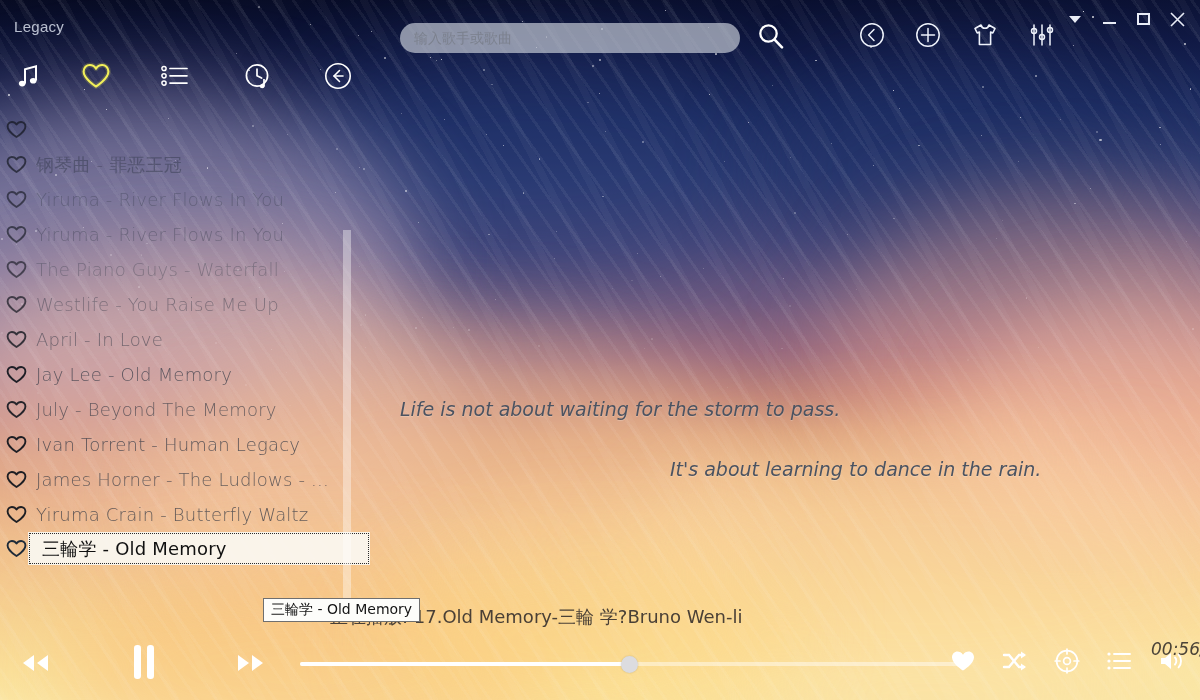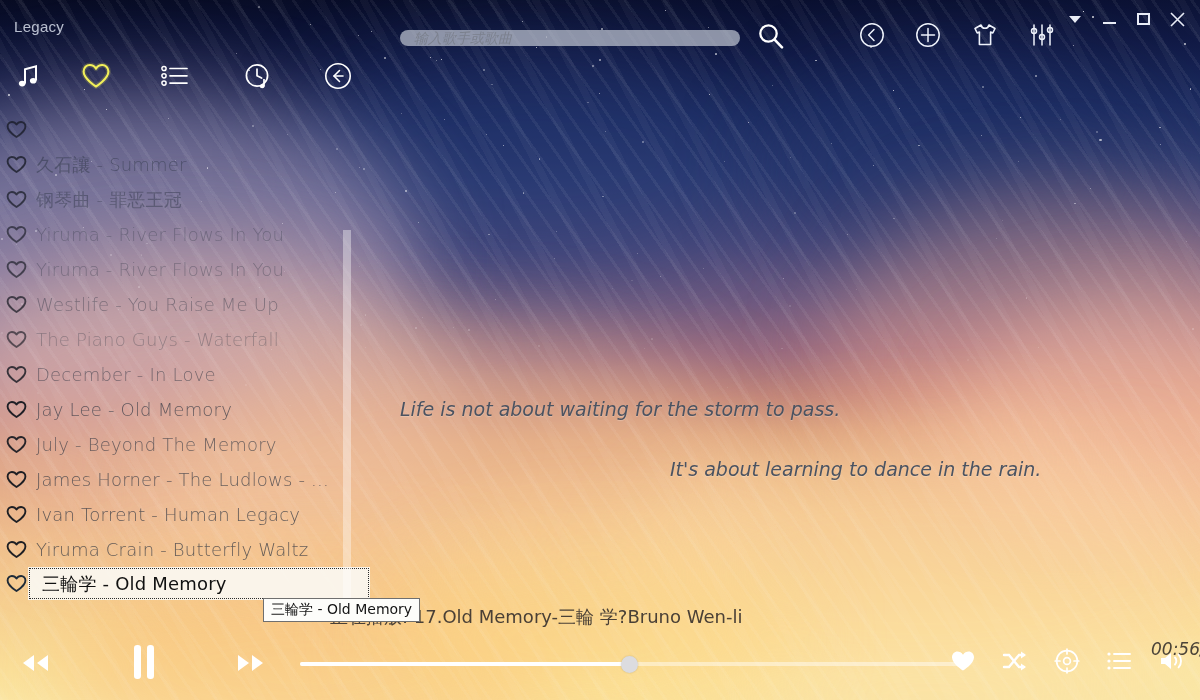--- a/index.html
+++ b/index.html
@@ -77,26 +77,25 @@
   .min-bar { width: 13px; height: 2px; background: #e8ecf6; margin-top: 8px; }
   .max-sq { width: 13px; height: 12px; border: 2px solid #e8ecf6; }
 
   
   .top-icons { position: absolute; top: 22px; right: 145px; display: flex; align-items: center; gap: 30px; }
   .ti { cursor: pointer; color: #eef2fb; display: flex; align-items: center; justify-content: center; }
 
   
   .search-wrap { position: absolute; left: 400px; top: 21px; display: flex; align-items: center; gap: 16px; }
   .search-box {
-    width: 340px; height: 16px; border-radius: 15px;
+    width: 340px; height: 30px; border-radius: 15px;
     background: rgba(190,196,208,.72);
     border: none; outline: none; padding: 0 14px;
     font-size: 14px; color: #3a3f4a;
     font-family: "Liberation Sans", sans-serif;
-    font-style: italic;
   }
   .search-box::placeholder { color: rgba(122,128,140,.95); }
   .search-ico { cursor: pointer; }
 
   
   .navrow { position: absolute; left: 0; top: 56px; height: 44px; width: 360px; }
   .nav-item { position: absolute; top: 0; cursor: pointer; display: flex; align-items: center; justify-content: center; width: 40px; height: 40px; }
 
   
   .songlist { position: absolute; left: 0; top: 112px; width: 346px; height: 490px; }
@@ -438,28 +437,20 @@
 
   <div class="songlist" id="songlist">
       <div class="song-row">
         <div class="heart-ico" style="color: rgba(18, 22, 30, 0.7);">
           <svg width="21" height="19" viewBox="0 0 21 19">
             <path d="M10.5 17 C10.5 17 1.6 11.6 1.6 6.6 C1.6 3.8 3.7 2 5.9 2 C7.6 2 9.5 2.9 10.5 4.5 C11.5 2.9 13.4 2 15.1 2 C17.3 2 19.4 3.8 19.4 6.6 C19.4 11.6 10.5 17 10.5 17 Z" fill="none" stroke="currentColor" stroke-width="1.9" stroke-linejoin="round"></path>
           </svg>
         </div>
       </div>
       <div class="song-row">
-        <div class="heart-ico" style="color: rgba(18, 22, 30, 0.73);">
-          <svg width="21" height="19" viewBox="0 0 21 19">
-            <path d="M10.5 17 C10.5 17 1.6 11.6 1.6 6.6 C1.6 3.8 3.7 2 5.9 2 C7.6 2 9.5 2.9 10.5 4.5 C11.5 2.9 13.4 2 15.1 2 C17.3 2 19.4 3.8 19.4 6.6 C19.4 11.6 10.5 17 10.5 17 Z" fill="none" stroke="currentColor" stroke-width="1.9" stroke-linejoin="round"></path>
-          </svg>
-        </div>
-        <div class="song-title" style="color: rgba(40, 48, 62, 0.45);">久石讓 - Summer</div>
-      </div>
-      <div class="song-row">
         <div class="heart-ico" style="color: rgba(18, 22, 30, 0.68);">
           <svg width="21" height="19" viewBox="0 0 21 19">
             <path d="M10.5 17 C10.5 17 1.6 11.6 1.6 6.6 C1.6 3.8 3.7 2 5.9 2 C7.6 2 9.5 2.9 10.5 4.5 C11.5 2.9 13.4 2 15.1 2 C17.3 2 19.4 3.8 19.4 6.6 C19.4 11.6 10.5 17 10.5 17 Z" fill="none" stroke="currentColor" stroke-width="1.9" stroke-linejoin="round"></path>
           </svg>
         </div>
         <div class="song-title" style="color: rgba(40, 48, 62, 0.4);">钢琴曲 - 罪恶王冠</div>
       </div>
       <div class="song-row">
         <div class="heart-ico" style="color: rgba(18, 22, 30, 0.61);">
           <svg width="21" height="19" viewBox="0 0 21 19">
@@ -470,42 +461,42 @@
       </div>
       <div class="song-row">
         <div class="heart-ico" style="color: rgba(18, 22, 30, 0.63);">
           <svg width="21" height="19" viewBox="0 0 21 19">
             <path d="M10.5 17 C10.5 17 1.6 11.6 1.6 6.6 C1.6 3.8 3.7 2 5.9 2 C7.6 2 9.5 2.9 10.5 4.5 C11.5 2.9 13.4 2 15.1 2 C17.3 2 19.4 3.8 19.4 6.6 C19.4 11.6 10.5 17 10.5 17 Z" fill="none" stroke="currentColor" stroke-width="1.9" stroke-linejoin="round"></path>
           </svg>
         </div>
         <div class="song-title" style="color: rgba(40, 48, 62, 0.35);">Yiruma - River Flows In You</div>
       </div>
       <div class="song-row">
+        <div class="heart-ico" style="color: rgba(18, 22, 30, 0.61);">
+          <svg width="21" height="19" viewBox="0 0 21 19">
+            <path d="M10.5 17 C10.5 17 1.6 11.6 1.6 6.6 C1.6 3.8 3.7 2 5.9 2 C7.6 2 9.5 2.9 10.5 4.5 C11.5 2.9 13.4 2 15.1 2 C17.3 2 19.4 3.8 19.4 6.6 C19.4 11.6 10.5 17 10.5 17 Z" fill="none" stroke="currentColor" stroke-width="1.9" stroke-linejoin="round"></path>
+          </svg>
+        </div>
+        <div class="song-title" style="color: rgba(40, 48, 62, 0.33);">The Piano Guys - Waterfall</div>
+      </div>
+      <div class="song-row">
         <div class="heart-ico" style="color: rgba(18, 22, 30, 0.7);">
           <svg width="21" height="19" viewBox="0 0 21 19">
             <path d="M10.5 17 C10.5 17 1.6 11.6 1.6 6.6 C1.6 3.8 3.7 2 5.9 2 C7.6 2 9.5 2.9 10.5 4.5 C11.5 2.9 13.4 2 15.1 2 C17.3 2 19.4 3.8 19.4 6.6 C19.4 11.6 10.5 17 10.5 17 Z" fill="none" stroke="currentColor" stroke-width="1.9" stroke-linejoin="round"></path>
           </svg>
         </div>
         <div class="song-title" style="color: rgba(40, 48, 62, 0.42);">Westlife - You Raise Me Up</div>
       </div>
       <div class="song-row">
-        <div class="heart-ico" style="color: rgba(18, 22, 30, 0.61);">
-          <svg width="21" height="19" viewBox="0 0 21 19">
-            <path d="M10.5 17 C10.5 17 1.6 11.6 1.6 6.6 C1.6 3.8 3.7 2 5.9 2 C7.6 2 9.5 2.9 10.5 4.5 C11.5 2.9 13.4 2 15.1 2 C17.3 2 19.4 3.8 19.4 6.6 C19.4 11.6 10.5 17 10.5 17 Z" fill="none" stroke="currentColor" stroke-width="1.9" stroke-linejoin="round"></path>
-          </svg>
-        </div>
-        <div class="song-title" style="color: rgba(40, 48, 62, 0.33);">The Piano Guys - Waterfall</div>
-      </div>
-      <div class="song-row">
         <div class="heart-ico" style="color: rgba(18, 22, 30, 0.8);">
           <svg width="21" height="19" viewBox="0 0 21 19">
             <path d="M10.5 17 C10.5 17 1.6 11.6 1.6 6.6 C1.6 3.8 3.7 2 5.9 2 C7.6 2 9.5 2.9 10.5 4.5 C11.5 2.9 13.4 2 15.1 2 C17.3 2 19.4 3.8 19.4 6.6 C19.4 11.6 10.5 17 10.5 17 Z" fill="none" stroke="currentColor" stroke-width="1.9" stroke-linejoin="round"></path>
           </svg>
         </div>
-        <div class="song-title" style="color: rgba(40, 48, 62, 0.52);">December - In Love</div>
+        <div class="song-title" style="color: rgba(40, 48, 62, 0.52);">April - In Love</div>
       </div>
       <div class="song-row">
         <div class="heart-ico" style="color: rgba(18, 22, 30, 0.94);">
           <svg width="21" height="19" viewBox="0 0 21 19">
             <path d="M10.5 17 C10.5 17 1.6 11.6 1.6 6.6 C1.6 3.8 3.7 2 5.9 2 C7.6 2 9.5 2.9 10.5 4.5 C11.5 2.9 13.4 2 15.1 2 C17.3 2 19.4 3.8 19.4 6.6 C19.4 11.6 10.5 17 10.5 17 Z" fill="none" stroke="currentColor" stroke-width="1.9" stroke-linejoin="round"></path>
           </svg>
         </div>
         <div class="song-title" style="color: rgba(40, 48, 62, 0.66);">Jay Lee - Old Memory</div>
       </div>
       <div class="song-row">
@@ -515,29 +506,29 @@
           </svg>
         </div>
         <div class="song-title" style="color: rgba(40, 48, 62, 0.62);">July - Beyond The Memory</div>
       </div>
       <div class="song-row">
         <div class="heart-ico" style="color: rgba(18, 22, 30, 0.95);">
           <svg width="21" height="19" viewBox="0 0 21 19">
             <path d="M10.5 17 C10.5 17 1.6 11.6 1.6 6.6 C1.6 3.8 3.7 2 5.9 2 C7.6 2 9.5 2.9 10.5 4.5 C11.5 2.9 13.4 2 15.1 2 C17.3 2 19.4 3.8 19.4 6.6 C19.4 11.6 10.5 17 10.5 17 Z" fill="none" stroke="currentColor" stroke-width="1.9" stroke-linejoin="round"></path>
           </svg>
         </div>
+        <div class="song-title" style="color: rgba(40, 48, 62, 0.7);">Ivan Torrent - Human Legacy</div>
+      </div>
+      <div class="song-row">
+        <div class="heart-ico" style="color: rgba(18, 22, 30, 0.95);">
+          <svg width="21" height="19" viewBox="0 0 21 19">
+            <path d="M10.5 17 C10.5 17 1.6 11.6 1.6 6.6 C1.6 3.8 3.7 2 5.9 2 C7.6 2 9.5 2.9 10.5 4.5 C11.5 2.9 13.4 2 15.1 2 C17.3 2 19.4 3.8 19.4 6.6 C19.4 11.6 10.5 17 10.5 17 Z" fill="none" stroke="currentColor" stroke-width="1.9" stroke-linejoin="round"></path>
+          </svg>
+        </div>
         <div class="song-title" style="color: rgba(40, 48, 62, 0.68);">James Horner - The Ludlows - ...</div>
-      </div>
-      <div class="song-row">
-        <div class="heart-ico" style="color: rgba(18, 22, 30, 0.95);">
-          <svg width="21" height="19" viewBox="0 0 21 19">
-            <path d="M10.5 17 C10.5 17 1.6 11.6 1.6 6.6 C1.6 3.8 3.7 2 5.9 2 C7.6 2 9.5 2.9 10.5 4.5 C11.5 2.9 13.4 2 15.1 2 C17.3 2 19.4 3.8 19.4 6.6 C19.4 11.6 10.5 17 10.5 17 Z" fill="none" stroke="currentColor" stroke-width="1.9" stroke-linejoin="round"></path>
-          </svg>
-        </div>
-        <div class="song-title" style="color: rgba(40, 48, 62, 0.7);">Ivan Torrent - Human Legacy</div>
       </div>
       <div class="song-row">
         <div class="heart-ico" style="color: rgba(18, 22, 30, 0.95);">
           <svg width="21" height="19" viewBox="0 0 21 19">
             <path d="M10.5 17 C10.5 17 1.6 11.6 1.6 6.6 C1.6 3.8 3.7 2 5.9 2 C7.6 2 9.5 2.9 10.5 4.5 C11.5 2.9 13.4 2 15.1 2 C17.3 2 19.4 3.8 19.4 6.6 C19.4 11.6 10.5 17 10.5 17 Z" fill="none" stroke="currentColor" stroke-width="1.9" stroke-linejoin="round"></path>
           </svg>
         </div>
         <div class="song-title" style="color: rgba(40, 48, 62, 0.7);">Yiruma Crain - Butterfly Waltz</div>
       </div>
       <div class="song-row sel">

